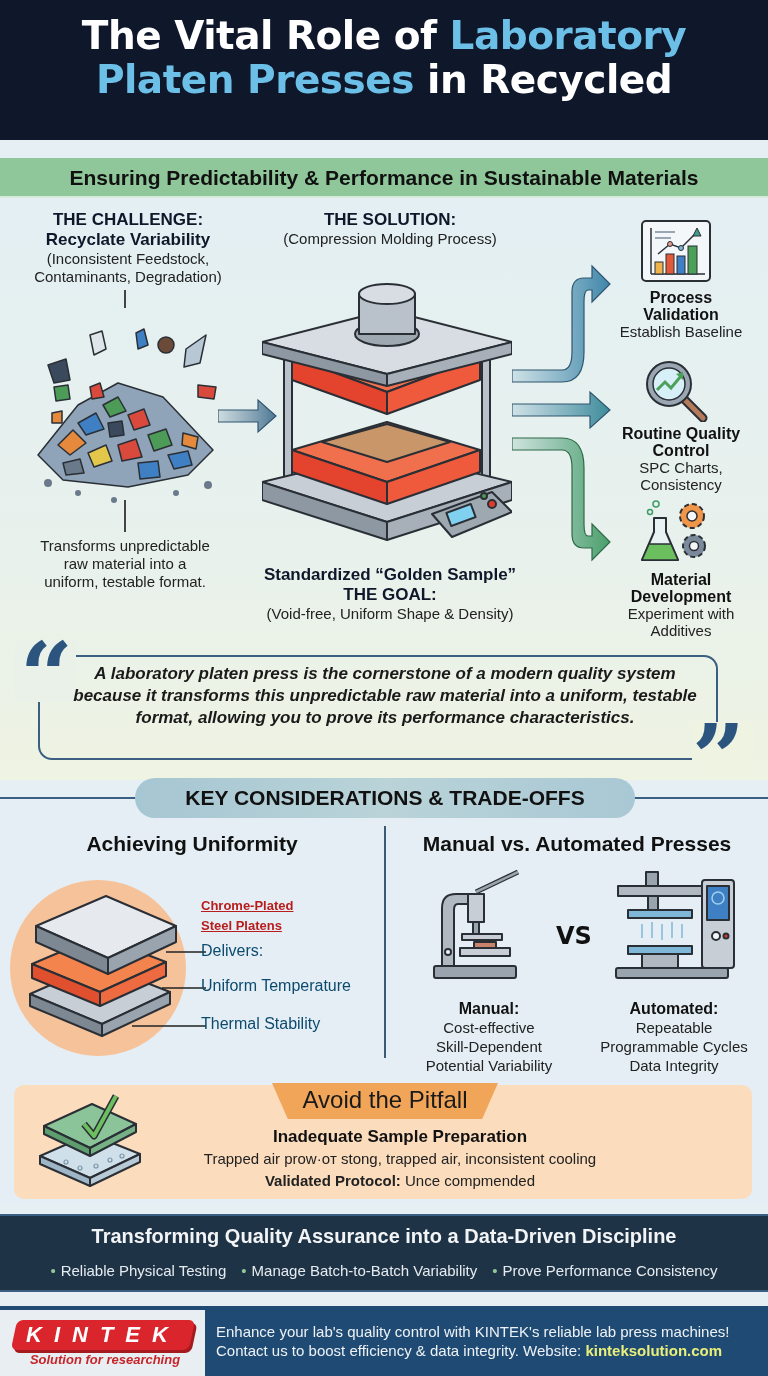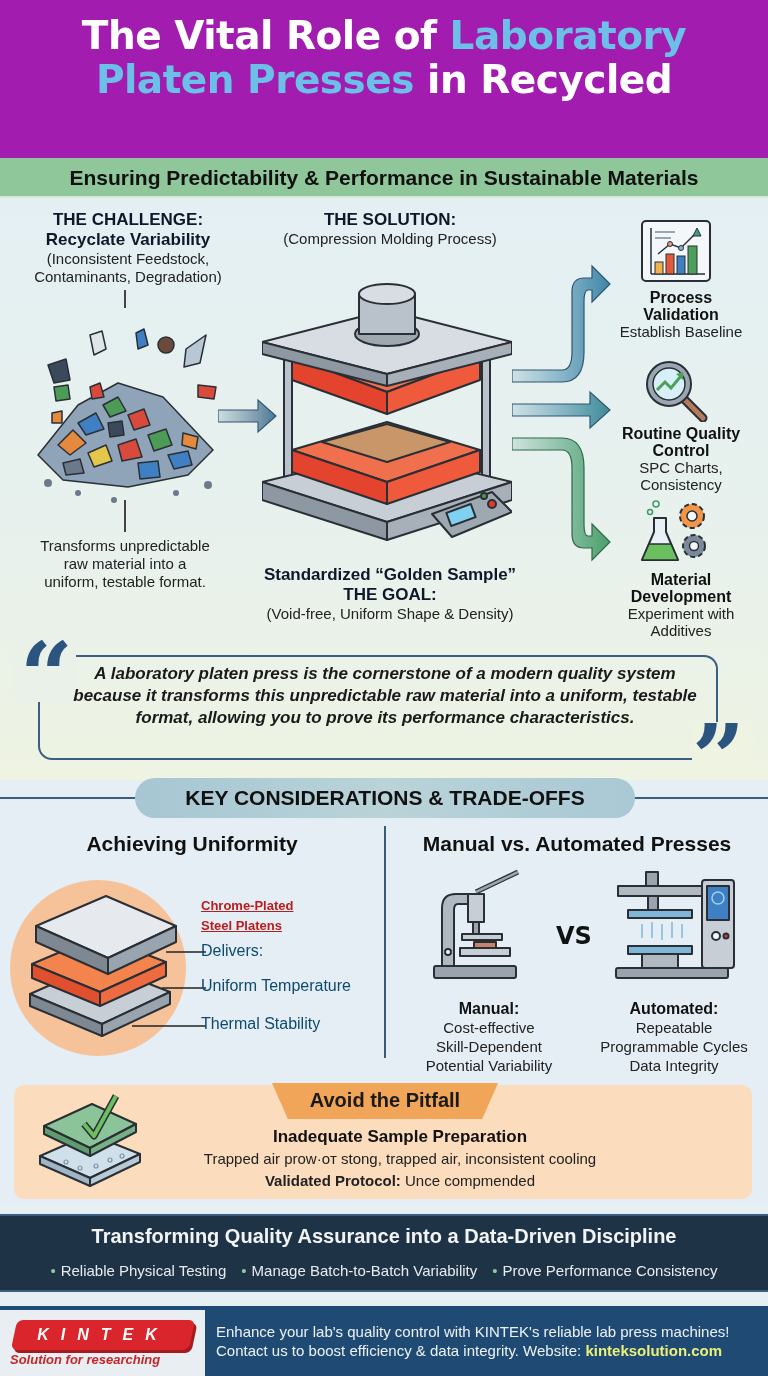--- a/index.html
+++ b/index.html
@@ -1,21 +1,21 @@
 <!DOCTYPE html>
 <html><head>
 <meta charset="utf-8">
 <style>
   * { box-sizing: border-box; margin: 0; padding: 0; }
   html, body { width: 768px; height: 1376px; overflow: hidden; }
   body { font-family: "Liberation Sans", "DejaVu Sans", sans-serif; color: #1a1a1a; background: #e6eff4; position: relative; }
   .abs { position: absolute; }
 
   
-  .header { left: 0; top: 0; width: 768px; height: 158px; background: #a21caf; }
+  .header { left: 0; top: 0; width: 768px; height: 140px; background: #0f172a; }
   .header h1 { position: absolute; left: 0; top: 14px; width: 768px; text-align: center; font-family: "DejaVu Sans", sans-serif; font-weight: bold; font-size: 39px; line-height: 44px; color: #ffffff; letter-spacing: -0.5px; }
   .header h1 .accent { color: #6cc0e8; }
   .subtitle-band { left: 0; top: 158px; width: 768px; height: 40px; background: #8fc79a; border-bottom: 2px solid #d5ebd8; }
   .subtitle-band div { width: 100%; text-align: center; line-height: 40px; font-weight: bold; font-size: 21px; color: #111; }
 
   
   .top-area { left: 0; top: 200px; width: 768px; height: 580px; background: linear-gradient(180deg, #e3eff3 0%, #e8f1ec 60%, #eef3e2 100%); }
   .heading-block { text-align: center; }
   .h-cap { font-weight: bold; font-size: 17px; line-height: 20px; color: #0f172a; }
   .h-sub { font-size: 15px; line-height: 18px; color: #222; }
@@ -46,38 +46,38 @@
   .chrome-title { left: 201px; top: 896px; font-weight: bold; font-size: 13px; line-height: 20px; color: #b91c1c; text-decoration: underline; }
   .plain-label { font-size: 16px; line-height: 18px; color: #0c4a6e; }
 
   .mv-block { text-align: center; }
   .mv-block .t { font-weight: bold; font-size: 16px; line-height: 18px; color: #111; }
   .mv-block .l { font-size: 15px; line-height: 19px; color: #222; }
   .vs { left: 556px; top: 922px; font-weight: bold; font-size: 24px; color: #111; font-family: "DejaVu Sans", sans-serif; }
 
   
   .pitfall { left: 14px; top: 1085px; width: 738px; height: 114px; background: #fbdcbd; border-radius: 10px; }
-  .pit-badge { left: 272px; top: 1083px; width: 226px; height: 36px; background: #f0a558; clip-path: polygon(0 0, 100% 0, 93% 100%, 7% 100%); text-align: center; line-height: 34px; font-weight: bold; font-size: 20px; color: #1a1a1a; }
+  .pit-badge { left: 272px; top: 1083px; width: 226px; height: 36px; background: #f0a558; clip-path: polygon(0 0, 100% 0, 93% 100%, 7% 100%); text-align: center; line-height: 34px; font-weight: normal; font-size: 24px; color: #1a1a1a; }
   .pit-title { left: 150px; top: 1127px; width: 500px; text-align: center; font-weight: bold; font-size: 17px; color: #111; }
   .pit-desc { left: 110px; top: 1150px; width: 580px; text-align: center; font-size: 15px; color: #222; }
   .pit-proto { left: 150px; top: 1172px; width: 500px; text-align: center; font-size: 15px; color: #222; }
   .pit-proto b { font-weight: bold; }
 
   
   .qa-band { left: 0; top: 1214px; width: 768px; height: 78px; background: #1f3347; border-top: 2px solid #3a5f82; border-bottom: 2px solid #3a5f82; }
   .qa-title { left: 0; top: 1225px; width: 768px; text-align: center; font-weight: bold; font-size: 20px; color: #f2f4f6; }
   .qa-bullets { left: 0; top: 1262px; width: 768px; display: flex; justify-content: center; gap: 15px; font-size: 15px; color: #e6ebef; }
   .qa-bullets .dot { color: #8fc79a; margin-right: 5px; }
 
   
   .footer { left: 0; top: 1306px; width: 768px; height: 70px; background: #1f4a73; }
   .logo-box { left: 0; top: 1310px; width: 205px; height: 66px; background: #e8eef2; }
   .logo-red { left: 14px; top: 1320px; width: 178px; height: 30px; background: #d9252b; border-radius: 6px; transform: skewX(-12deg); box-shadow: 3px 3px 0 #a51a1e; }
-  .logo-text { left: 14px; top: 1320px; width: 178px; text-align: center; line-height: 30px; font-weight: bold; font-style: italic; font-size: 16px; letter-spacing: 12px; color: #fff; }
-  .logo-tag { left: 10px; top: 1352px; width: 190px; text-align: left; font-weight: bold; font-style: italic; font-size: 13px; color: #c7252a; }
+  .logo-text { left: 14px; top: 1320px; width: 178px; text-align: center; line-height: 30px; font-weight: bold; font-style: italic; font-size: 22px; letter-spacing: 12px; color: #fff; }
+  .logo-tag { left: 10px; top: 1352px; width: 190px; text-align: center; font-weight: bold; font-style: italic; font-size: 13px; color: #c7252a; }
   .footer-text { left: 216px; top: 1322px; width: 550px; font-size: 15px; line-height: 19px; color: #eef2f5; }
   .footer-text .site { color: #e9ef7a; font-weight: bold; }
 </style>
 </head>
 <body>
 
 <div class="abs header">
   <h1>
     <span>The Vital Role of </span><span class="accent">Laboratory</span><br>
     <span class="accent">Platen Presses</span><span> in Recycled</span><br>

